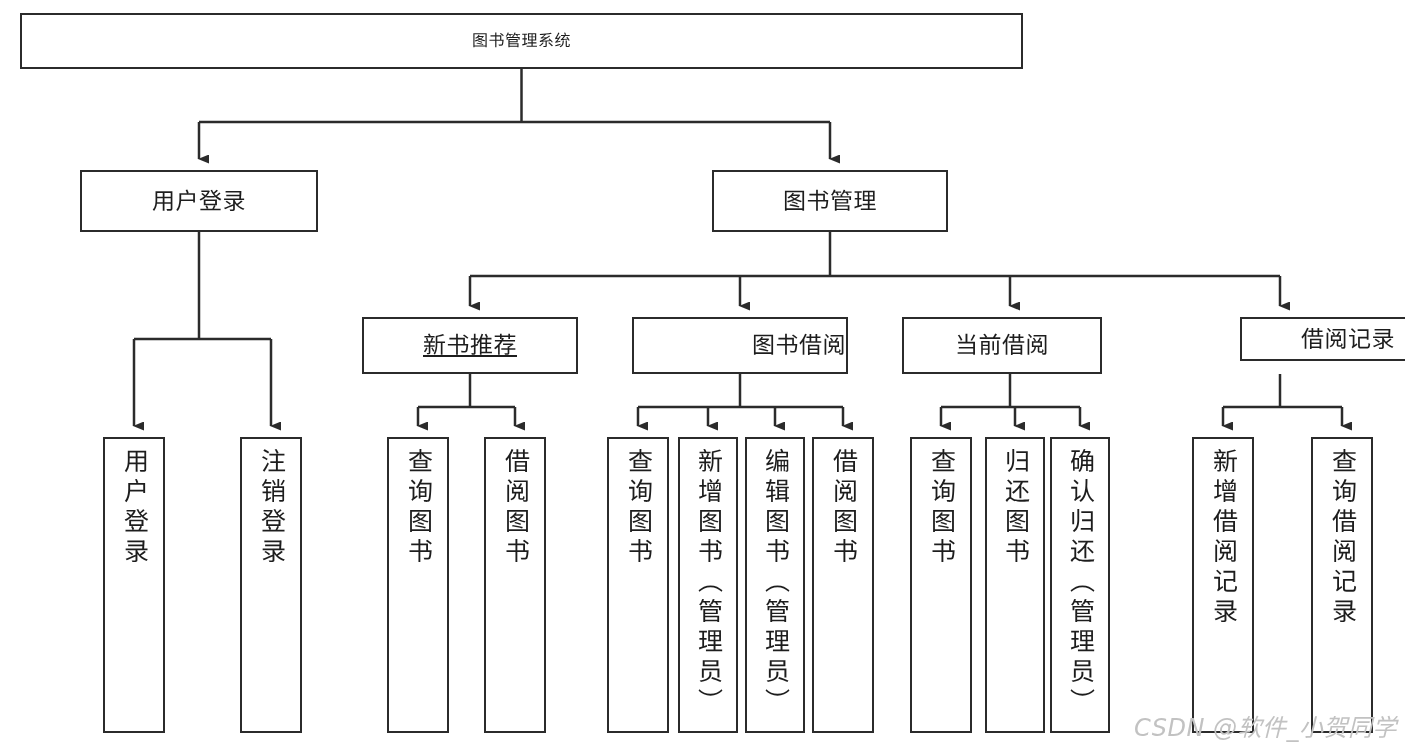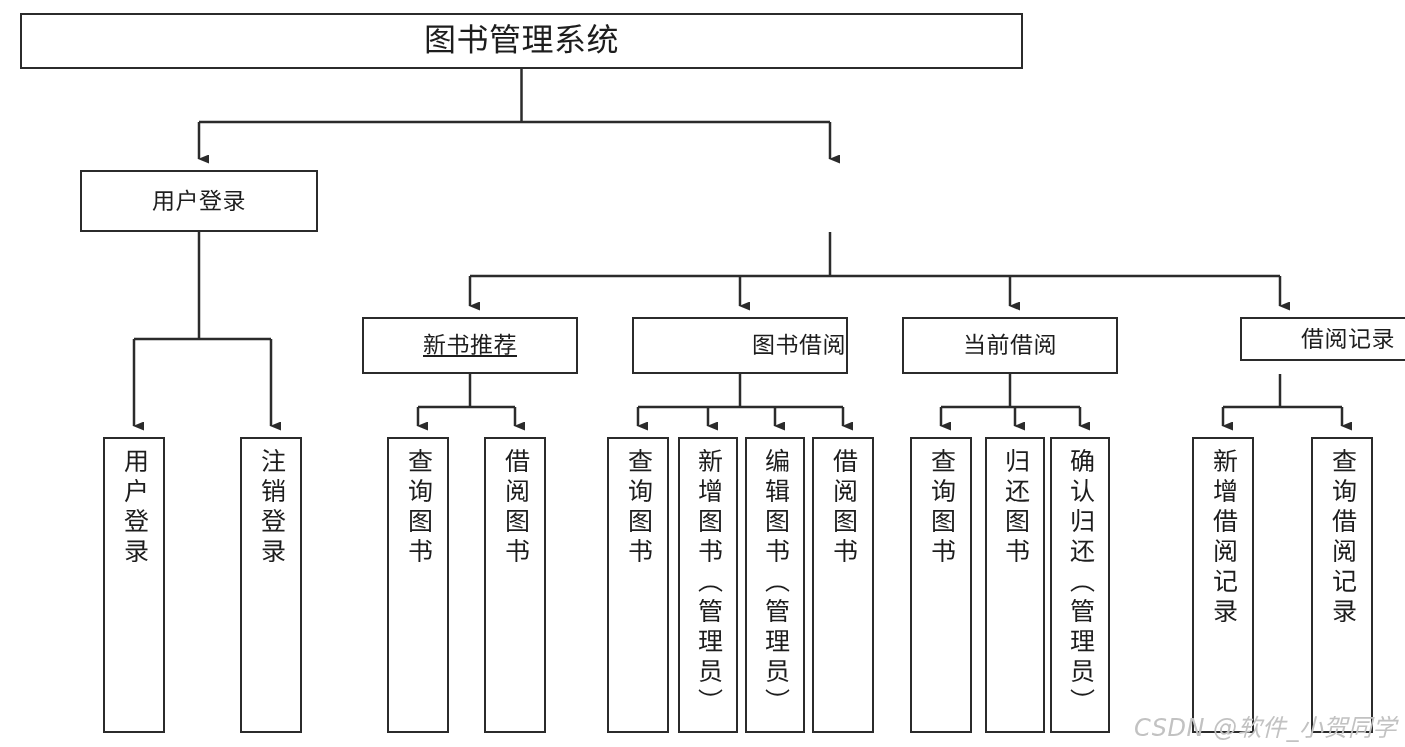--- a/index.html
+++ b/index.html
@@ -41,21 +41,21 @@
     text-align: center;
     line-height: 1.24;
     color: #1d1d1d;
   }
   
   .node.horiz .node-label {
     font-size: 23px;
     letter-spacing: 0.5px;
     white-space: nowrap;
   }
-  .node.level0 .node-label { font-size: 32px; font-family: Liberation Serif, serif; }
+  .node.level0 .node-label { font-size: 16px; font-family: Liberation Serif, serif; }
   
   .node.vert {
     align-items: flex-start;
     justify-content: center;
     padding-top: 9px;
   }
   .node.vert .node-label {
     writing-mode: vertical-rl;
     text-orientation: upright;
     font-size: 25px;
@@ -123,28 +123,31 @@
       </g>
   </svg>
 
   <div class="node horiz level0" style="left: 20px; top: 13px; width: 1003px; height: 56px;">
     <span class="node-label">图书管理系统</span>
   </div>
 
   <div class="node horiz level1" style="left: 80px; top: 170px; width: 238px; height: 62px;">
     <span class="node-label">用户登录</span>
   </div>
+  <div class="node horiz level1" style="left: 712px; top: 170px; width: 236px; height: 62px;">
+    <span class="node-label">图书管理</span>
+  </div>
 
   <div class="node horiz level2" style="left: 362px; top: 317px; width: 216px; height: 57px; text-decoration: underline;">
     <span class="node-label">新书推荐</span>
   </div>
   <div class="node horiz level2" style="left: 632px; top: 317px; width: 216px; height: 57px; justify-content: flex-end;">
     <span class="node-label">图书借阅</span>
   </div>
-  <div class="node horiz level2" style="left: 902px; top: 317px; width: 216px; height: 57px;">
+  <div class="node horiz level2" style="left: 902px; top: 317px; width: 200px; height: 57px;">
     <span class="node-label">当前借阅</span>
   </div>
   <div class="node horiz level2" style="left: 1240px; top: 317px; width: 216px; height: 44px;">
     <span class="node-label">借阅记录</span>
   </div>
 
   <div class="node vert leaf" style="left: 103px; top: 437px; width: 62px; height: 296px;">
     <span class="node-label">用户登录</span>
   </div>
   <div class="node vert leaf" style="left: 240px; top: 437px; width: 62px; height: 296px;">

